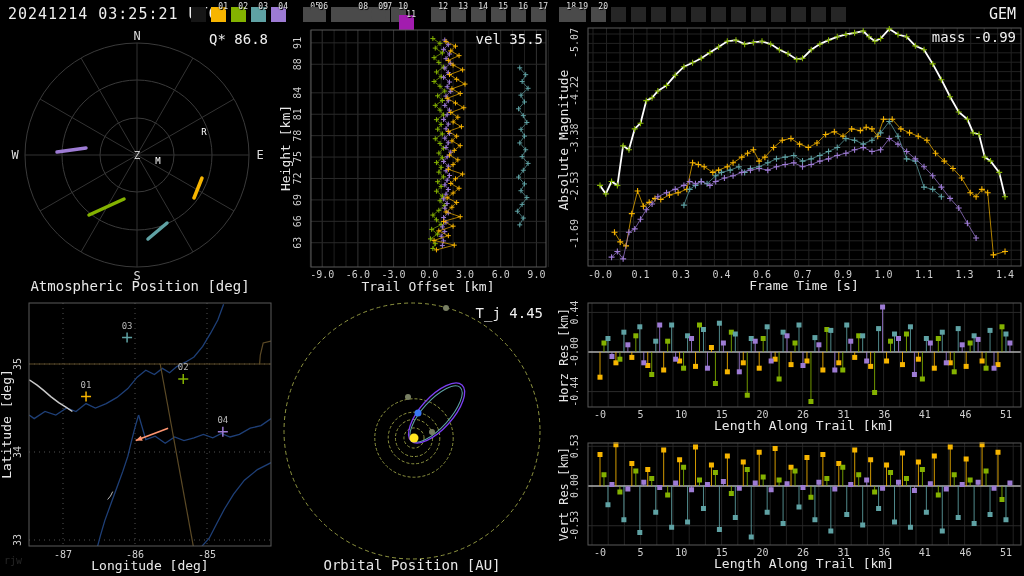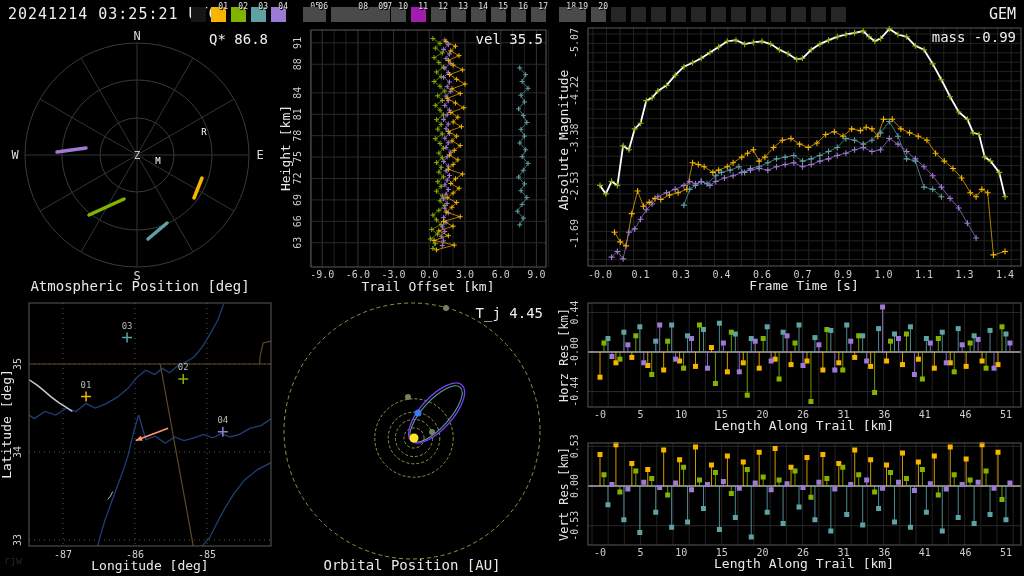--- a/index.html
+++ b/index.html
@@ -45,21 +45,21 @@
       </div>
       <div class="sq" style="left: 160px; background: rgb(74, 74, 74); text-align: right;">
         <span class="lbl">08</span>
       </div>
       <div class="sq" style="left: 180px; background: rgb(74, 74, 74); border-radius: 6px;">
         <span class="lbl">09</span>
       </div>
       <div class="sq" style="left: 200px; background: rgb(74, 74, 74);">
         <span class="lbl">10</span>
       </div>
-      <div class="sq" style="left: 220px; background: #a21caf;">
+      <div class="sq" style="left: 208px; background: #a21caf; margin-top: 8px;">
         <span class="lbl">11</span>
       </div>
       <div class="sq" style="left: 240px; background: rgb(74, 74, 74);">
         <span class="lbl">12</span>
       </div>
       <div class="sq" style="left: 260px; background: rgb(74, 74, 74);">
         <span class="lbl">13</span>
       </div>
       <div class="sq" style="left: 280px; background: rgb(74, 74, 74);">
         <span class="lbl">14</span>

